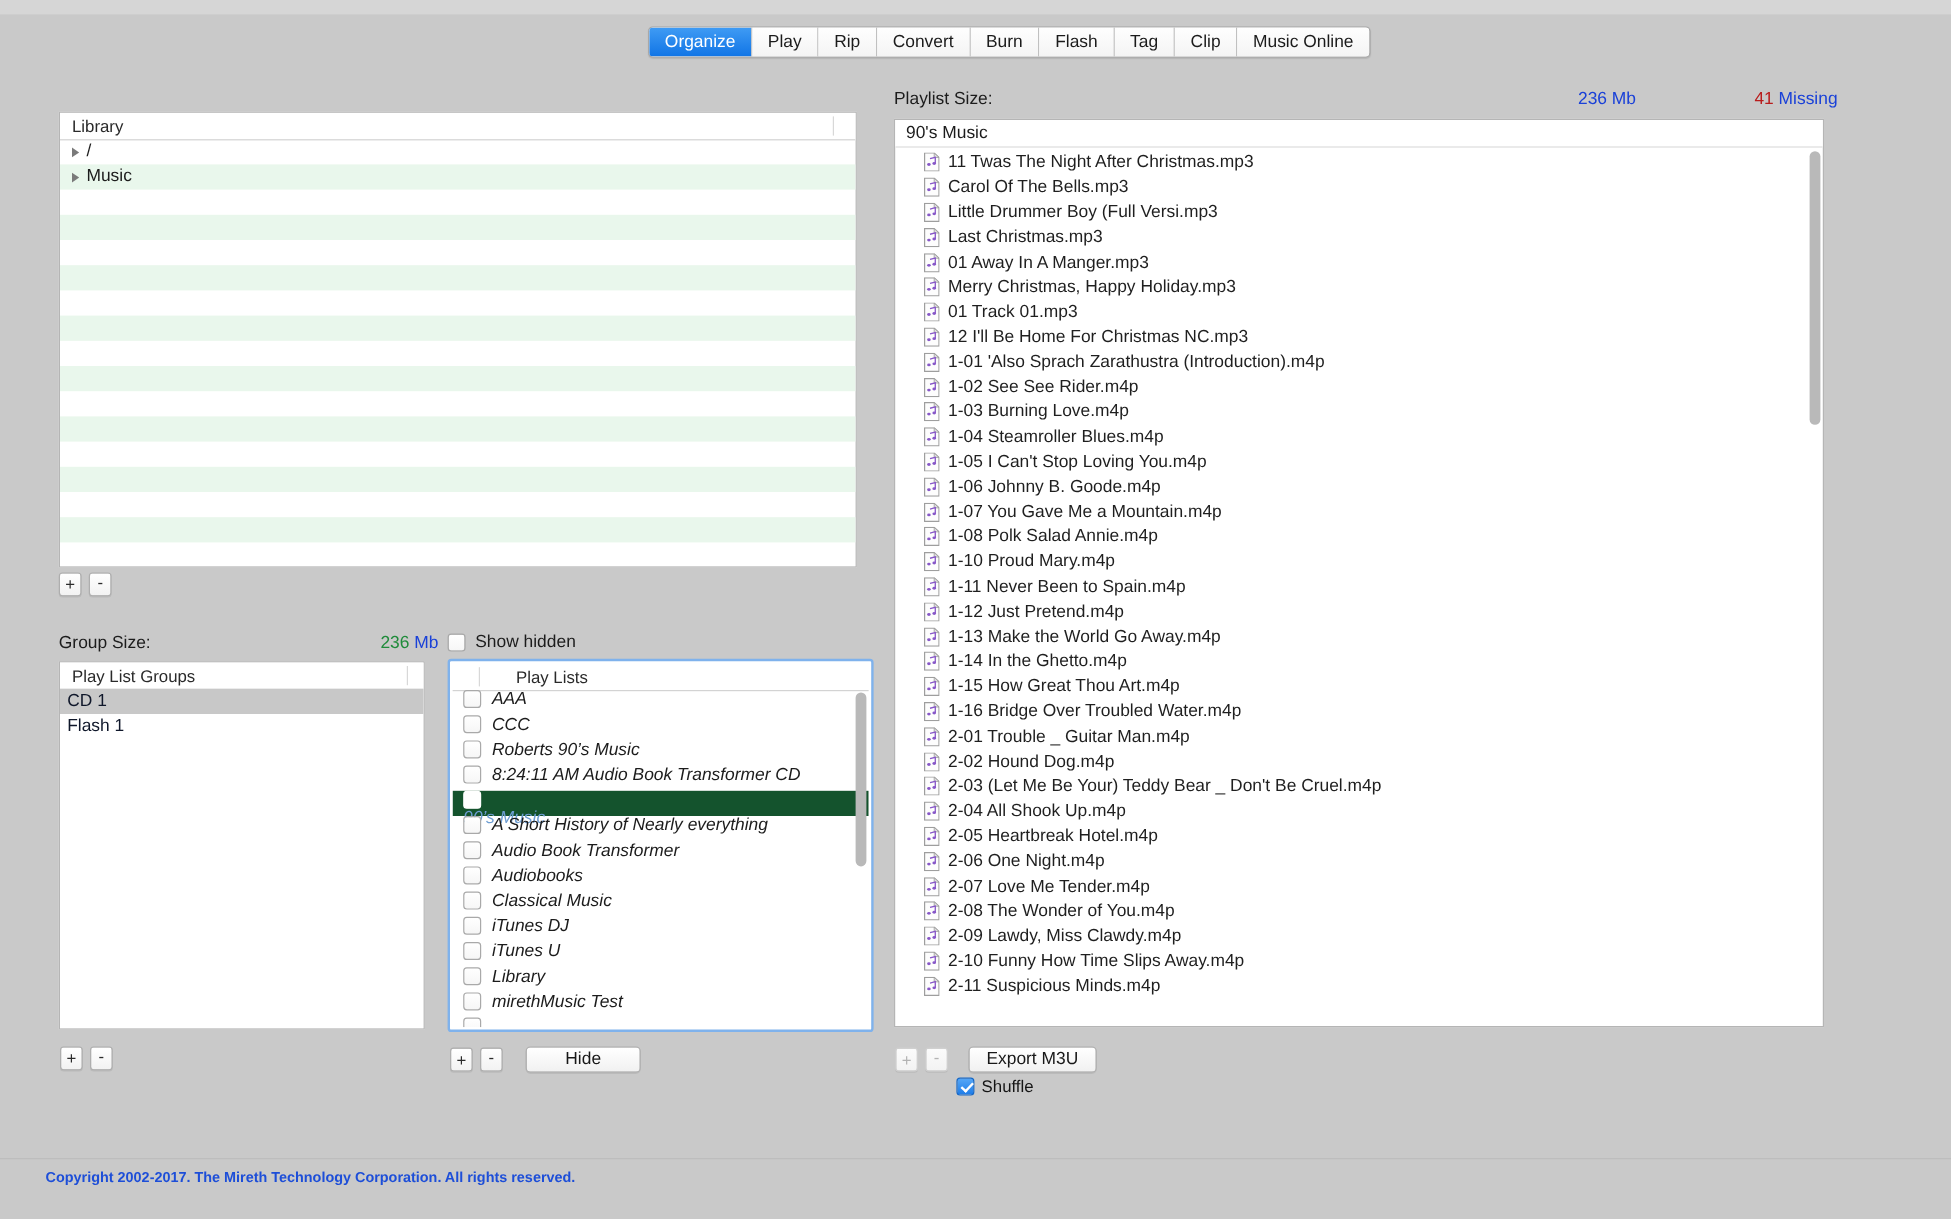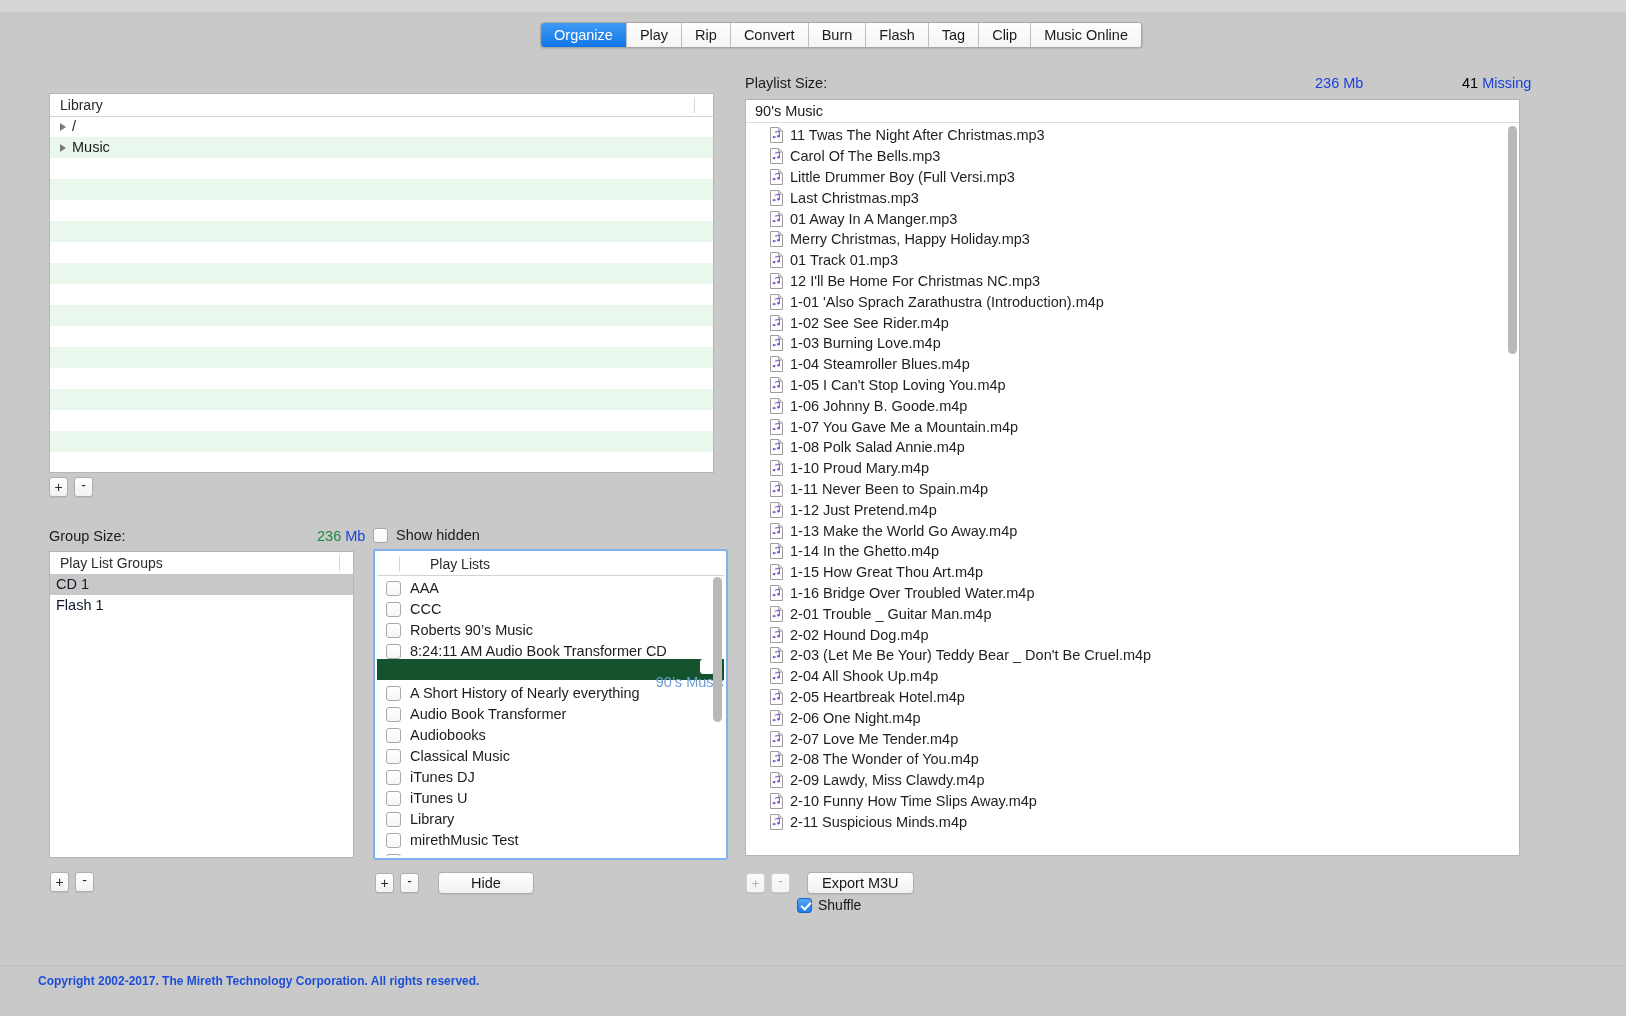--- a/index.html
+++ b/index.html
@@ -147,21 +147,21 @@
 
   
   .infobar {
     position: absolute;
     font-size: 14.5px;
     color: #1c1c1c;
     white-space: nowrap;
   }
   .val-blue  { color: #1a41d8; }
   .val-green { color: #1f8b3a; }
-  .val-red   { color: #000000; }
+  .val-red   { color: #b91c1c; }
 
   
   .cbx {
     width: 15px; height: 15px;
     border: 1px solid #a9a9a9;
     border-radius: 3px;
     background: linear-gradient(#ffffff,#f6f6f6);
     box-sizing: border-box;
     display: inline-block;
     vertical-align: middle;
@@ -223,25 +223,26 @@
   #pl-header .hdr-text { position: absolute; left: 30px; margin-left: 23px; }
   #pl-header .col-sep { position: absolute; left: 22px; top: 3px; bottom: 3px; width: 1px; background: #d8d8d8; }
   #pl-rows {
     position: absolute;
     left: 0; right: 0; top: 22px; bottom: 0;
     overflow: hidden;
   }
   .pl-row {
     height: 21px;
     display: flex;
-    align-items: flex-end;
+    align-items: flex-start;
     font-size: 14.5px;
     color: #1c1c1c;
     padding-left: 9px;
     box-sizing: border-box;
+    font-style: italic;
   }
   .pl-row .cbx { margin-right: 9px; }
   .pl-row.sel { background: #14532d; flex-direction: column; }
   .pl-row.sel .pl-label { color: #6d9dd2; }
   .pl-row.sel .cbx { border-color: #ffffff; background: #ffffff; }
   .pl-label { white-space: nowrap; }
 
   
   .vscroll {
     position: absolute;

